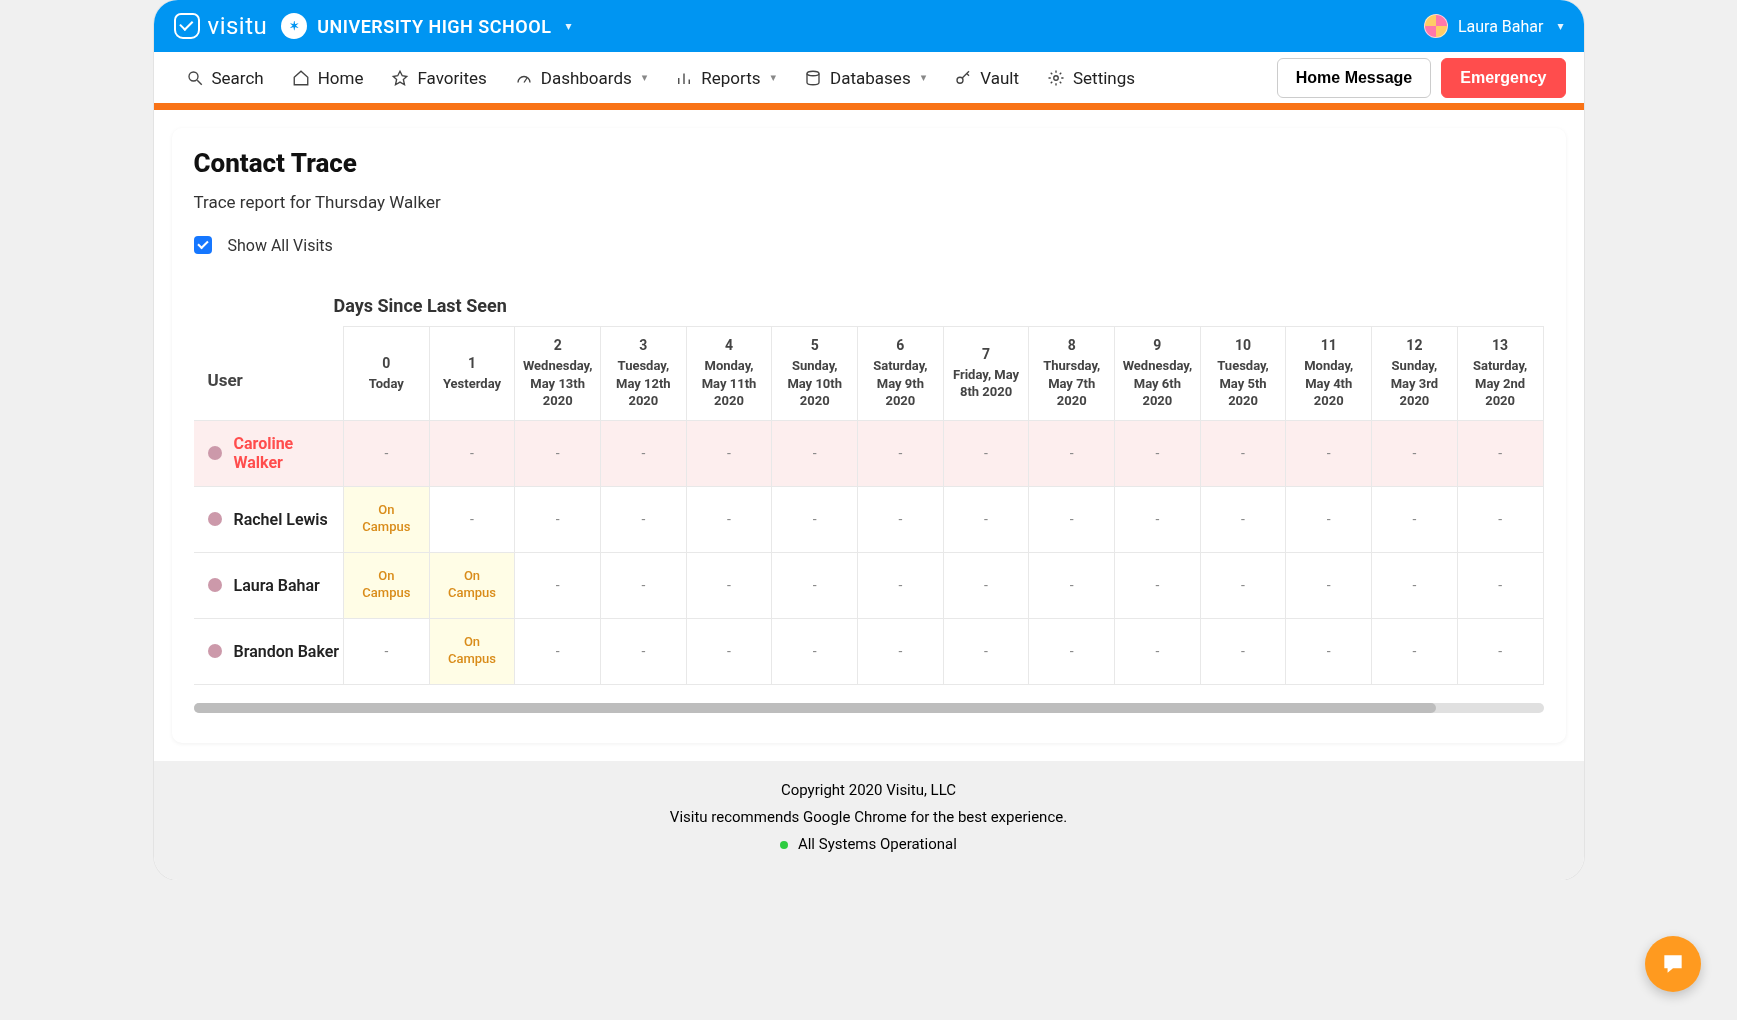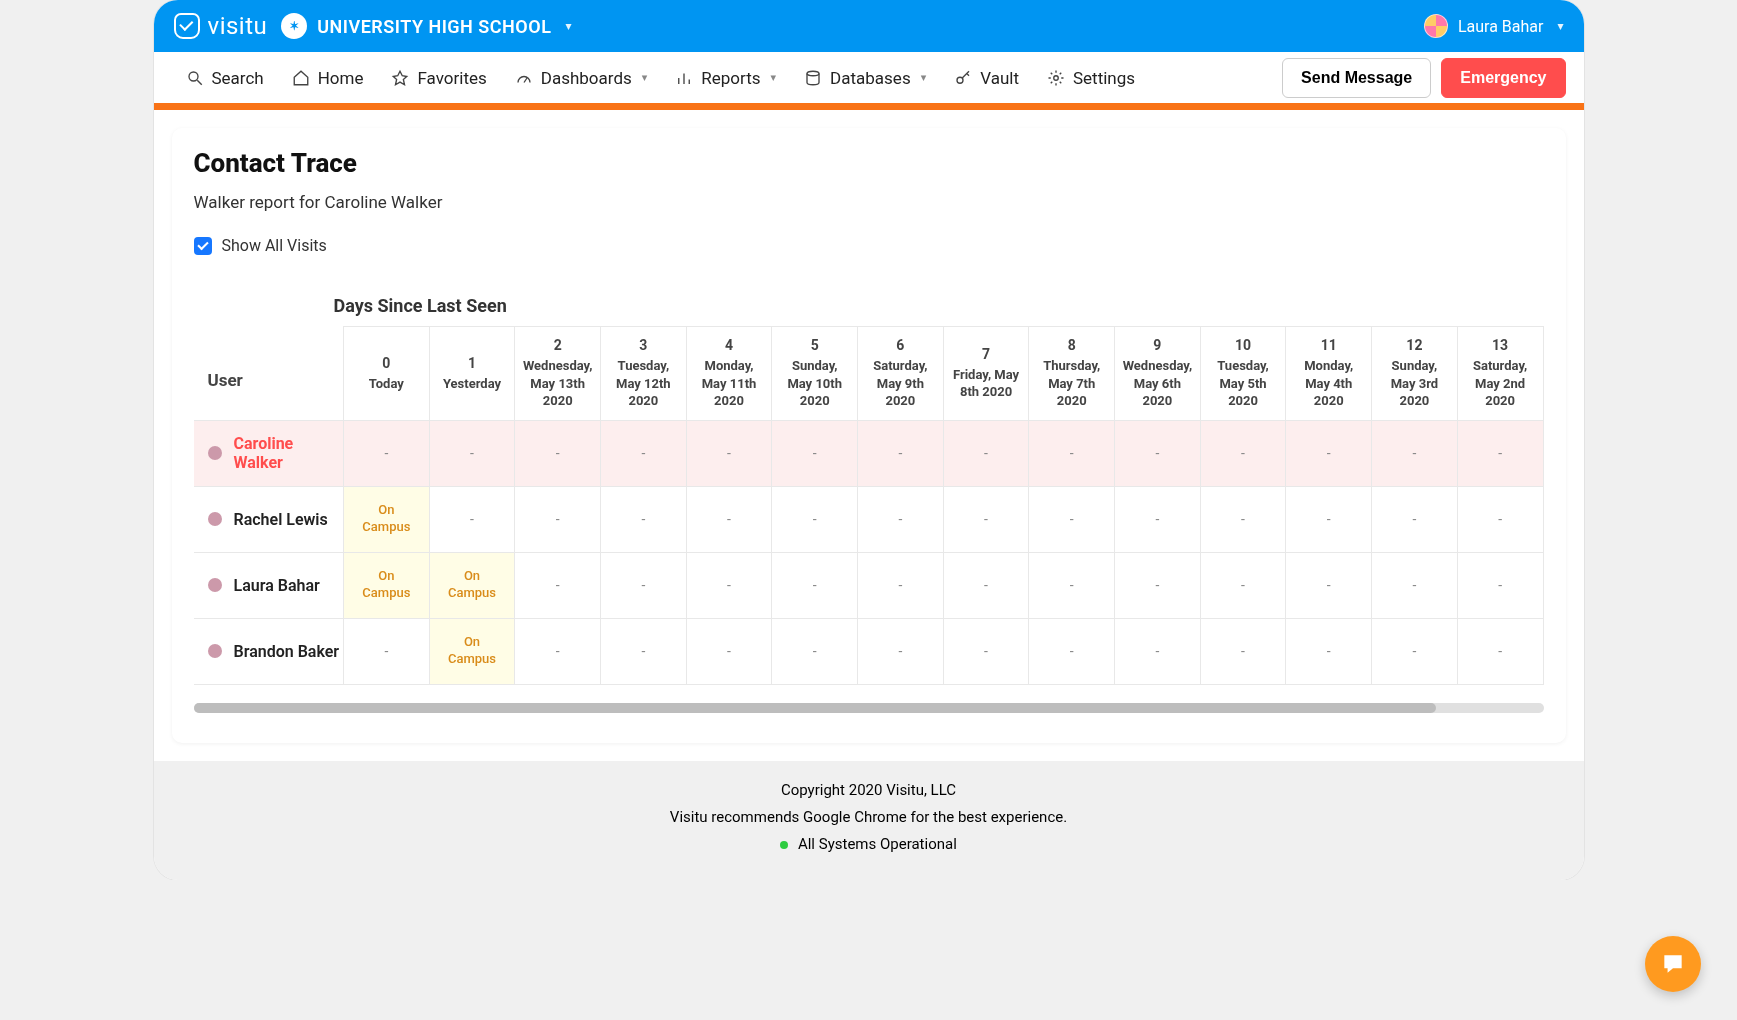--- a/index.html
+++ b/index.html
@@ -79,21 +79,21 @@
   .btn-danger { background:#ff4d4d; border-color:#ff4d4d; color:#fff; margin-left:10px; }
 
   
   .content {
     margin: 18px; padding: 20px 22px 30px;
     background:#fff; border-radius:10px;
     box-shadow: 0 1px 4px rgba(0,0,0,0.06);
   }
   .page-title { font-size:26px; font-weight:800; color:#111; }
   .page-sub { margin-top:14px; font-size:17px; color:#333; }
-  .check-row { margin-top:24px; display:flex; align-items:center; gap:10px; }
+  .check-row { margin-top:24px; display:flex; gap:16px; }
   .chk {
     width:18px; height:18px; background:#1677ff; border-radius:4px;
     display:flex; align-items:center; justify-content:center; color:#fff;
     font-size:12px;
   }
   .chk::after {
     content:""; width:8px; height:4px; border-left:2px solid #fff; border-bottom:2px solid #fff;
     transform: rotate(-45deg) translate(1px,-1px);
   }
   .chk-label { font-size:16px; color:#333; }
@@ -235,27 +235,27 @@
     <div class="nav-item">
       <span class="nicon">
           <svg viewBox="0 0 24 24">
             <circle cx="12" cy="12" r="3"></circle>
             <path d="M12 2 V5 M12 19 V22 M2 12 H5 M19 12 H22 M5 5 L7 7 M17 17 L19 19 M19 5 L17 7 M7 17 L5 19"></path>
           </svg>
         </span>
       <span>Settings</span>
     </div>
     <div class="nav-spacer"></div>
-    <button class="btn">Send Message</button>
+    <button class="btn">Home Message</button>
     <button class="btn btn-danger">Emergency</button>
   </div>
 
   <div class="content">
     <div class="page-title">Contact Trace</div>
-    <div class="page-sub">Walker report for Caroline Walker</div>
+    <div class="page-sub">Trace report for Thursday Walker</div>
 
     <div class="check-row">
       <span class="chk"></span>
       <span class="chk-label">Show All Visits</span>
     </div>
 
     <div class="sub-head">Days Since Last Seen</div>
 
     <div class="table-wrap">
       <table>

